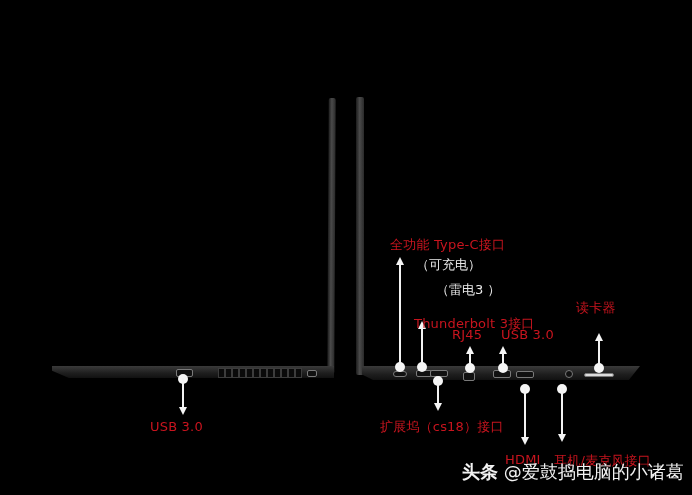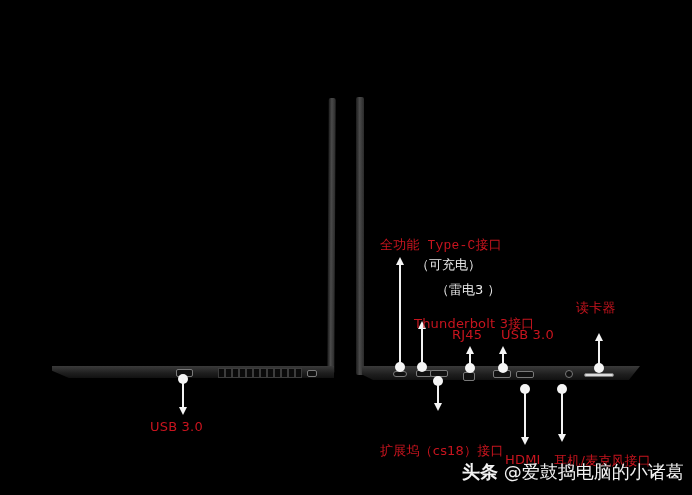--- a/index.html
+++ b/index.html
@@ -55,33 +55,33 @@
   <div class="port" style="left:430px;top:370px;width:16px;height:5px;"></div>
   <div class="port" style="left:463px;top:372px;width:10px;height:7px;"></div>
   <div class="port" style="left:493px;top:370px;width:16px;height:6px;"></div>
   <div class="port" style="left:516px;top:371px;width:16px;height:5px;"></div>
   <div class="port" style="left:565px;top:370px;width:6px;height:6px;border-radius:50%;"></div>
   <div class="port" style="left:584px;top:373px;width:28px;height:2px;background:#ddd;"></div>
 
   <div class="arrow-up" style="left:396px;top:257px;"></div>
   <div class="vline" style="left:399px;top:264px;height:100px;"></div>
   <div class="dot" style="left:395px;top:362px;"></div>
-  <div class="abs lbl-red" style="left:380px;top:236px;font-family:Liberation Mono, monospace;">全功能 Type-C接口</div>
+  <div class="abs lbl-red" style="left:390px;top:236px;">全功能 Type-C接口</div>
   <div class="abs lbl-white" style="left:416px;top:256px;">（可充电）</div>
 
   <div class="arrow-up" style="left:418px;top:321px;"></div>
   <div class="vline" style="left:421px;top:328px;height:36px;"></div>
   <div class="dot" style="left:417px;top:362px;"></div>
   <div class="abs lbl-white" style="left:436px;top:281px;">（雷电3 ）</div>
   <div class="abs lbl-red" style="left:414px;top:315px;">Thunderbolt  3接口</div>
 
   <div class="dot" style="left:433px;top:376px;"></div>
   <div class="vline" style="left:437px;top:380px;height:24px;"></div>
   <div class="arrow-down" style="left:434px;top:403px;"></div>
-  <div class="abs lbl-red" style="left:380px;top:418px;margin-top:24px;">扩展坞（cs18）接口</div>
+  <div class="abs lbl-red" style="left:380px;top:418px;">扩展坞（cs18）接口</div>
 
   <div class="abs lbl-red" style="left:452px;top:327px;">RJ45</div>
   <div class="arrow-up" style="left:466px;top:346px;"></div>
   <div class="vline" style="left:469px;top:353px;height:13px;"></div>
   <div class="dot" style="left:465px;top:363px;"></div>
 
   <div class="abs lbl-red" style="left:501px;top:327px;">USB 3.0</div>
   <div class="arrow-up" style="left:499px;top:346px;"></div>
   <div class="vline" style="left:502px;top:353px;height:13px;"></div>
   <div class="dot" style="left:498px;top:363px;"></div>

